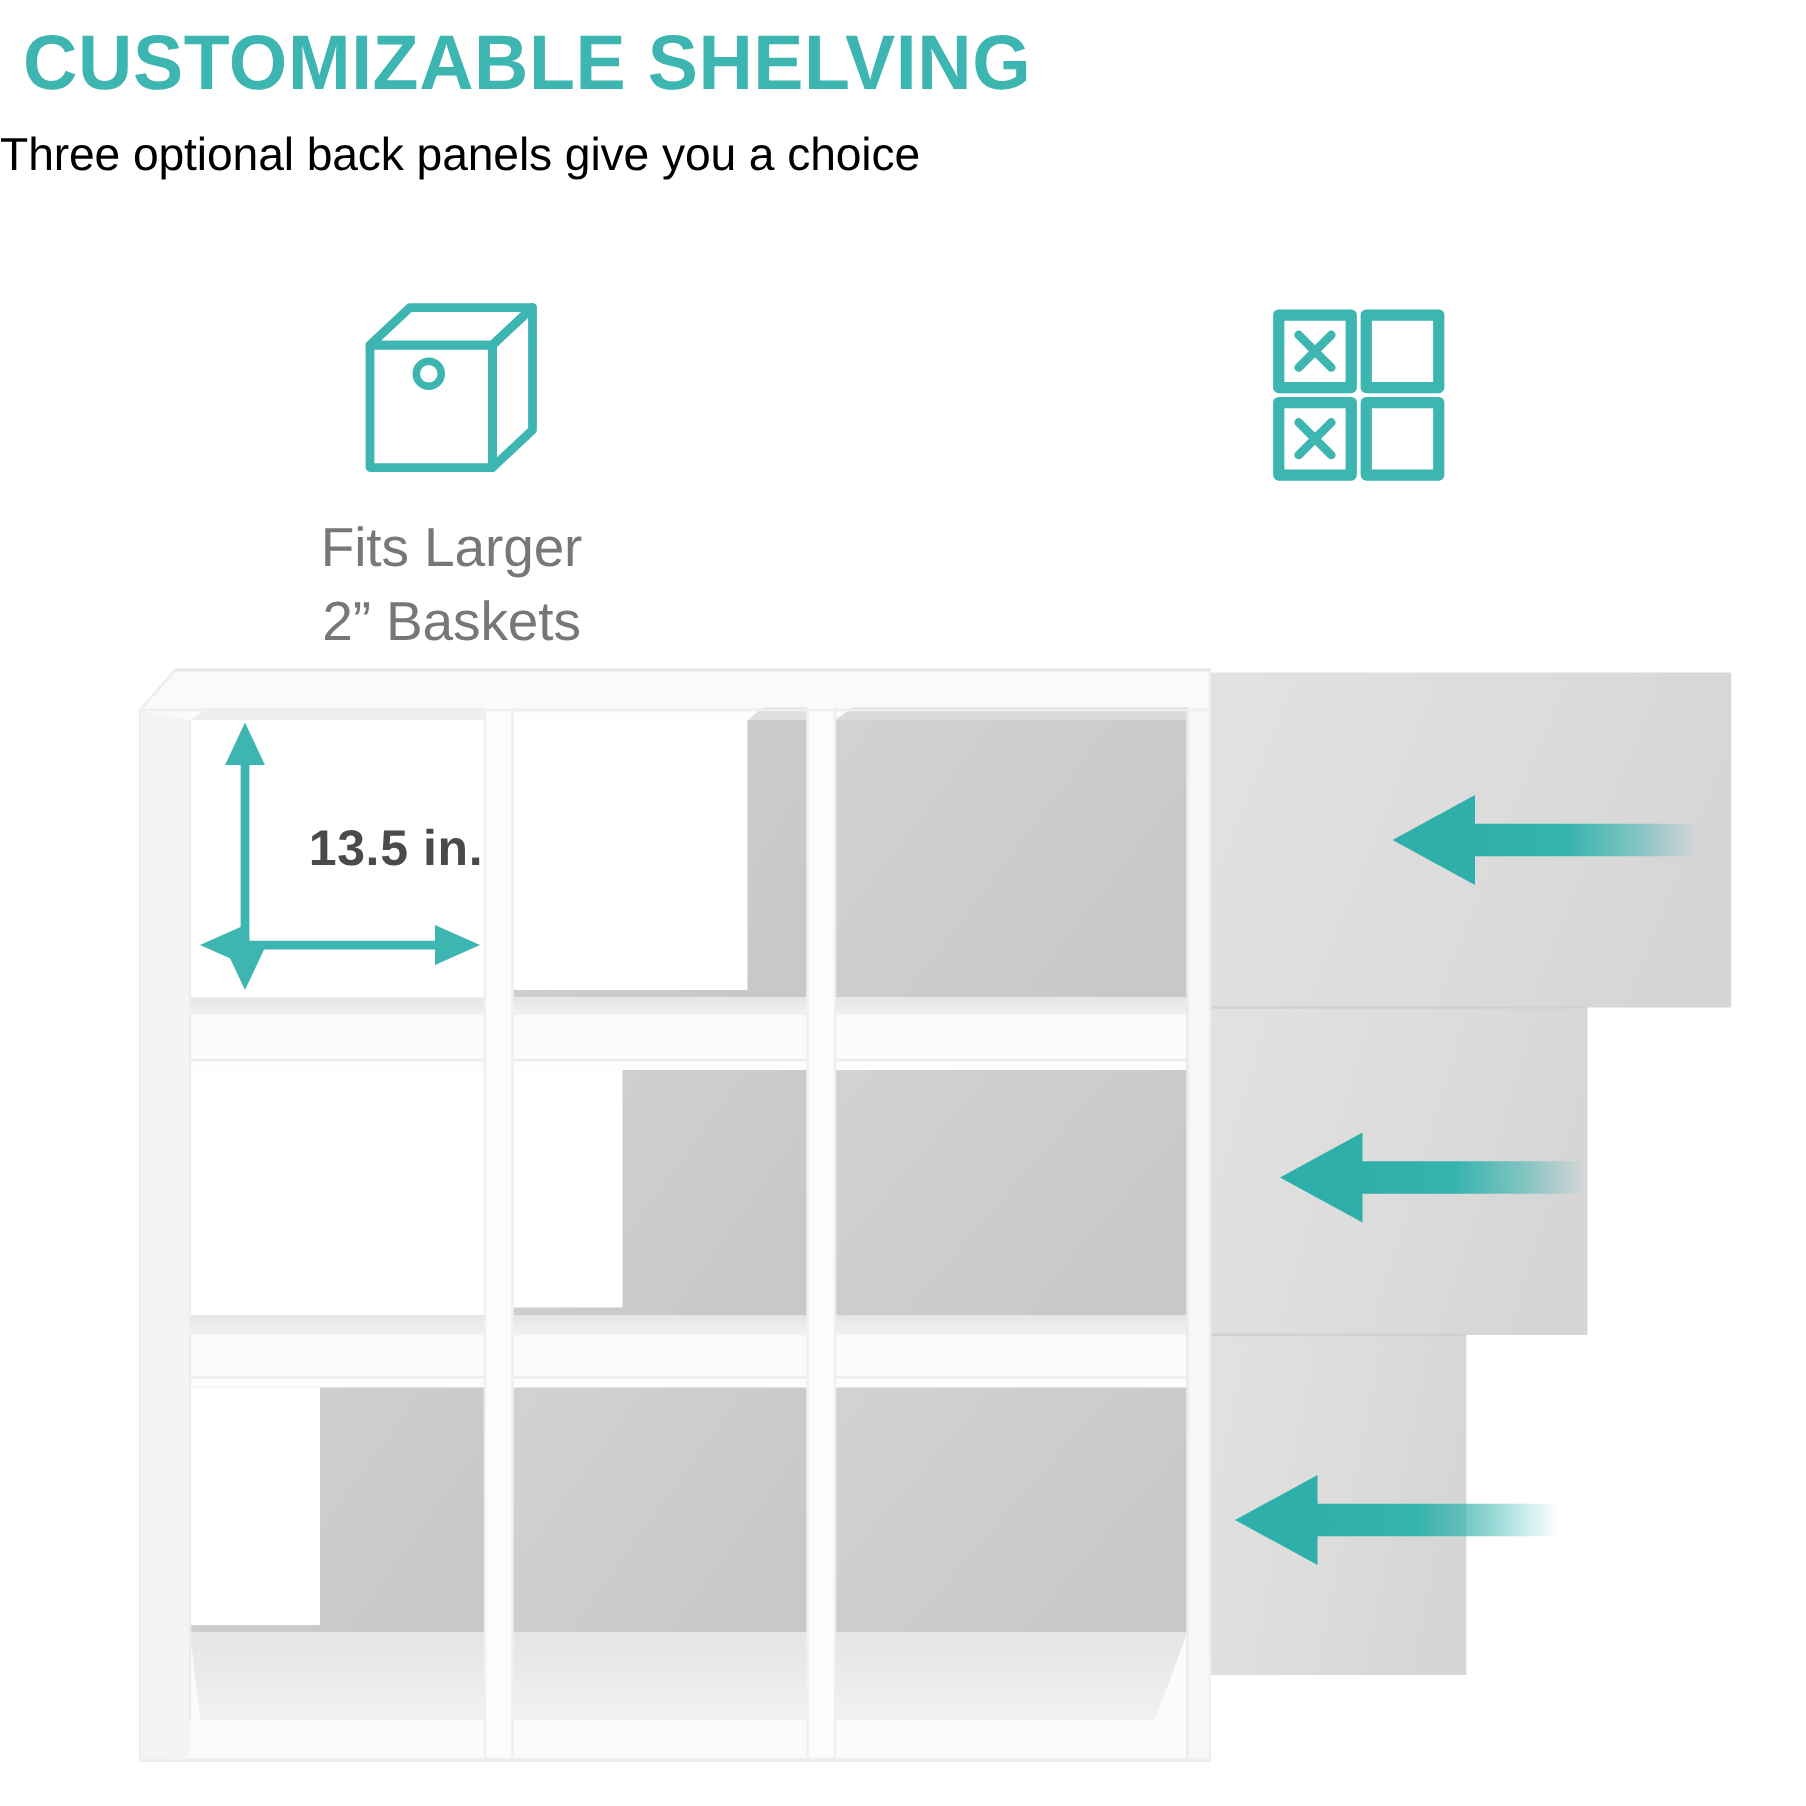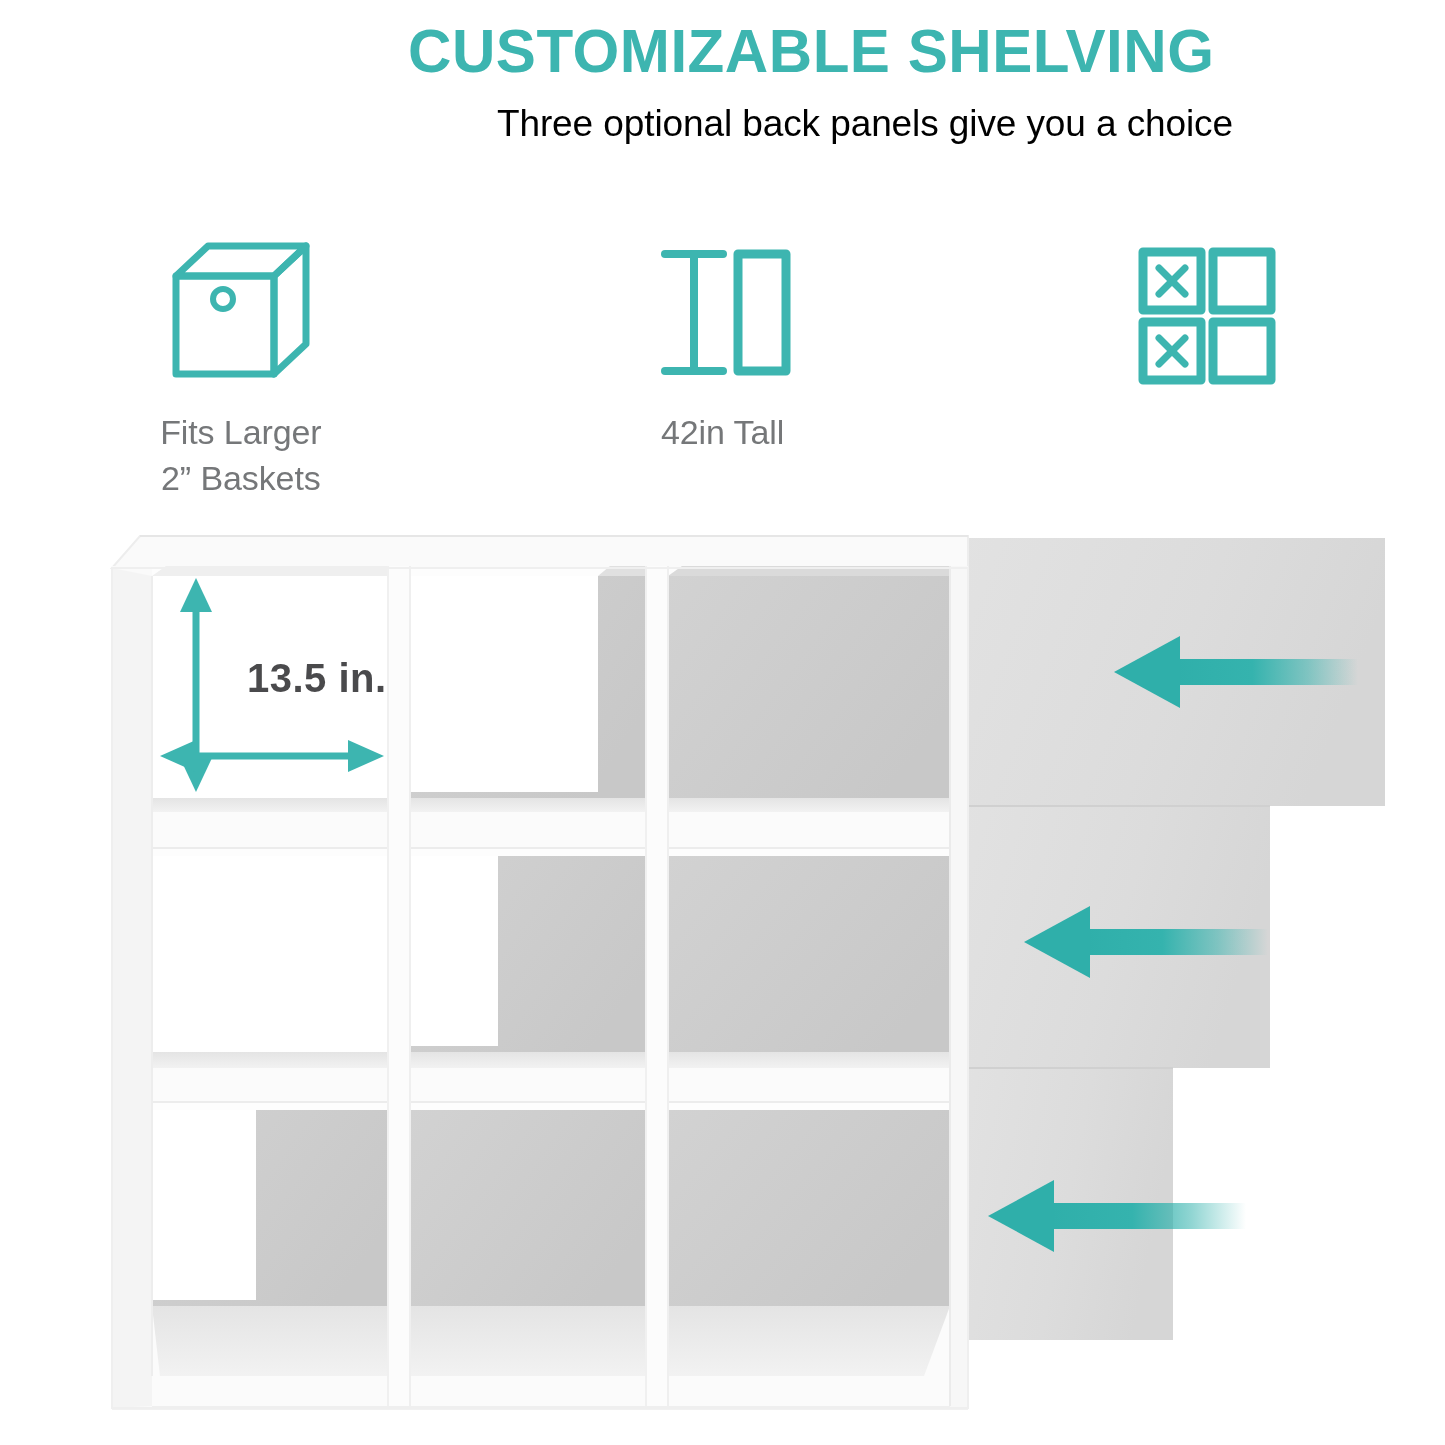--- a/index.html
+++ b/index.html
@@ -14,21 +14,21 @@
     overflow: hidden;
     font-family: "Liberation Sans", sans-serif;
     -webkit-font-smoothing: antialiased;
   }
 
   
   .header {
     position: absolute;
     top: 0; left: 0;
     width: 1233px;
-    text-align: right;
+    text-align: left;
   }
   .title {
     margin: 0;
     padding-top: 18px;
     font-family: "Liberation Sans Narrow", "Liberation Sans", sans-serif;
     font-size: 62px;
     font-weight: 700;
     letter-spacing: 0.5px;
     color: #3DB5B0;
     line-height: 1.05;
@@ -59,21 +59,21 @@
     align-items: center;
   }
   .feature-icon {
     height: 152px;
     display: flex;
     align-items: center;
     justify-content: center;
   }
   .feature-label {
     margin-top: 22px;
-    font-size: 34px;
+    font-size: 44px;
     font-weight: 300;
     color: #757779;
     line-height: 1.34;
     text-align: center;
     letter-spacing: -0.1px;
   }
   .feature-label .lbl-line { display: block; }
 
   
   .scene {
@@ -109,35 +109,20 @@
 
         <circle cx="57" cy="63" r="10" stroke="#3DB5B0" stroke-width="6" fill="none"></circle>
       </svg>
     </div>
     <div class="feature-label">
       <span class="lbl-line">Fits Larger</span>
       <span class="lbl-line">2” Baskets</span>
     </div>
   </div>
 
-  <div class="feature">
-    <div class="feature-icon">
-      <svg width="140" height="152" viewBox="0 0 140 152" fill="none">
-
-        <line x1="12" y1="18" x2="70" y2="18" stroke="#3DB5B0" stroke-width="8" stroke-linecap="round"></line>
-        <line x1="41" y1="18" x2="41" y2="135" stroke="#3DB5B0" stroke-width="8" stroke-linecap="round"></line>
-        <line x1="12" y1="135" x2="70" y2="135" stroke="#3DB5B0" stroke-width="8" stroke-linecap="round"></line>
-
-        <rect x="85" y="18" width="48" height="117" stroke="#3DB5B0" stroke-width="9" stroke-linejoin="round"></rect>
-      </svg>
-    </div>
-    <div class="feature-label">
-      <span class="lbl-line">42in Tall</span>
-    </div>
-  </div>
 
   <div class="feature">
     <div class="feature-icon">
       <svg width="150" height="152" viewBox="0 0 150 152" fill="none">
 
         <rect x="14" y="16" width="58" height="58" stroke="#3DB5B0" stroke-width="9" stroke-linejoin="round"></rect>
         <line x1="30" y1="32" x2="56" y2="58" stroke="#3DB5B0" stroke-width="7" stroke-linecap="round"></line>
         <line x1="56" y1="32" x2="30" y2="58" stroke="#3DB5B0" stroke-width="7" stroke-linecap="round"></line>
 
         <rect x="84" y="16" width="58" height="58" stroke="#3DB5B0" stroke-width="9" stroke-linejoin="round"></rect>

